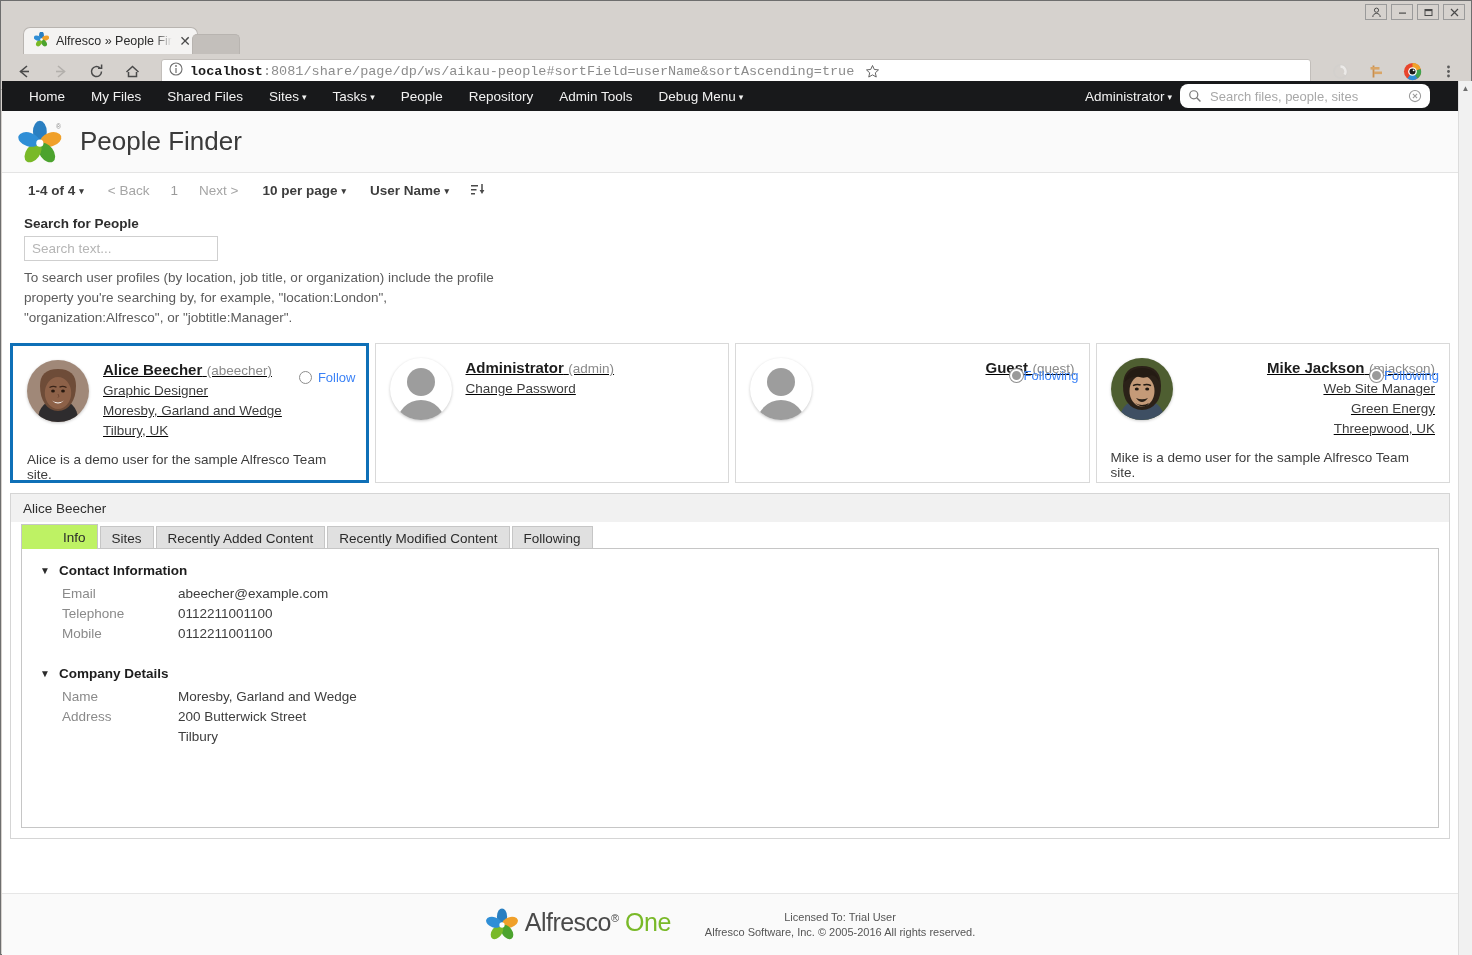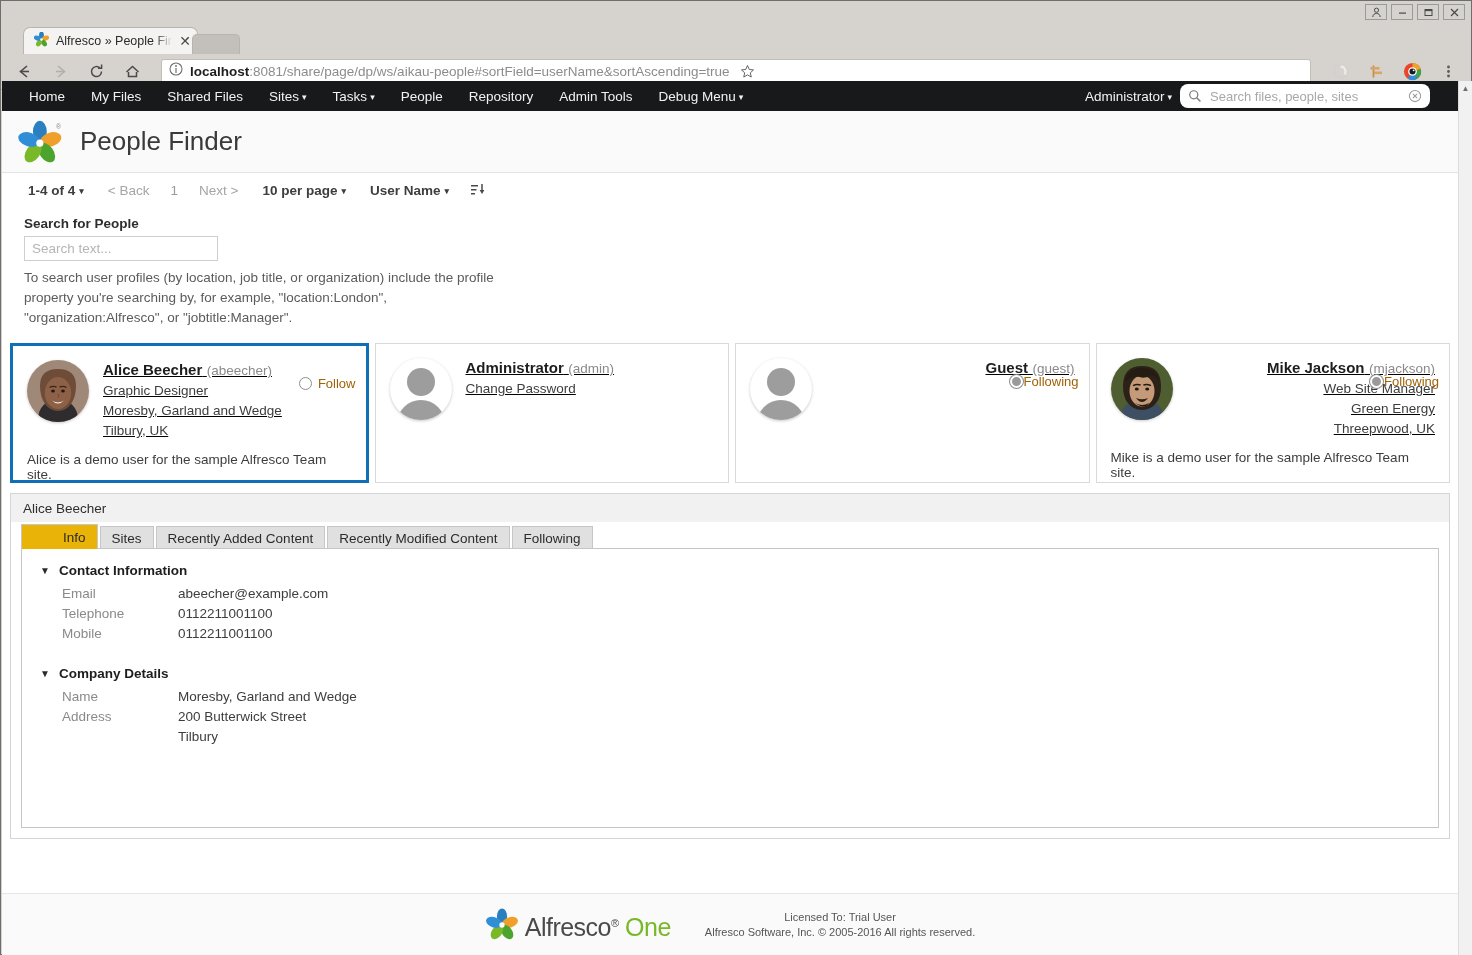--- a/index.html
+++ b/index.html
@@ -50,21 +50,21 @@
   .tab-close { font-size: 14px; color: #4a4a4a; line-height: 1; }
   .tab-stub {
     width: 48px; height: 20px; background: #c3bfbb;
     border: 1px solid #b8b4b0; border-bottom: none;
     border-radius: 5px 5px 0 0; margin-left: -6px; position: relative; top: 1px;
   }
 
   
   #toolbar {
     height: 37px; background: #d6d2ce; border-bottom: 1px solid #b0aca8;
-    display: flex; align-items: center; padding: 0 10px; gap: 10px;
+    display: flex; align-items: center; padding: 0 10px; gap: 10px; font-family: Liberation Mono, monospace;
   }
   .tb-icon {
     width: 26px; height: 26px; display: flex; align-items: center;
     justify-content: center; color: #5a5a5a;
   }
   .tb-icon.disabled { color: #b3b0ac; }
   #urlbar {
     flex: 1; height: 25px; background: #ffffff; border: 1px solid #c2beba;
     border-radius: 3px; display: flex; align-items: center;
     padding: 0 7px; gap: 7px; margin: 0 6px;
@@ -175,23 +175,23 @@
   .person-line1 { line-height: 20px; }
   .person-name { font-size: 15px; font-weight: bold; color: #1d1d1d; }
   .person-username { font-size: 13.5px; color: #8a8a8a; }
   .person-meta { font-size: 13.5px; color: #3d3d3d; line-height: 20px; }
   .person-link { font-size: 13.5px; color: #3d3d3d; line-height: 20px; }
   .card-desc {
     position: absolute; left: 14px; right: 14px; top: 106px;
     font-size: 13.5px; color: #3d3d3d;
   }
   .follow {
-    position: absolute; right: 10px; top: 30px;
+    position: absolute; right: 10px; top: 24px;
     display: flex; align-items: center; gap: 6px;
-    font-size: 13px; color: #a16207; white-space: nowrap;
+    font-size: 13px; color: #3b82f6; white-space: nowrap;
   }
   .follow.tight { gap: 1px; }
   .radio {
     width: 13px; height: 13px; border-radius: 50%;
     border: 1px solid #8d8d8d; background: #ffffff; flex: none;
   }
   .radio.on { border: 2px solid #ffffff; background: #9a9a9a; box-shadow: 0 0 0 1px #8d8d8d; }
   .card-name-right { text-align: right; }
 
   
@@ -219,21 +219,21 @@
     font-size: 13.5px; color: #2e2e2e; background: #f1f1f1;
   }
   #detail-body { background: #ffffff; padding: 0 10px 10px 10px; }
   #tabs { display: flex; align-items: flex-end; height: 26px; position: relative; top: 1px; }
   .dtab {
     height: 23px; padding: 0 11px; font-size: 13.5px; color: #2b2b2b;
     background: #e0e0e0; border: 1px solid #c6c6c6; border-bottom: none;
     display: flex; align-items: center; margin-right: 2px;
   }
   .dtab.active {
-    background: #eab308; height: 25px; border-color: #c6c6c6;
+    background: #bef264; height: 25px; border-color: #c6c6c6;
     position: relative; z-index: 2; padding-left: 41px;
   }
   #tabpanel {
     border: 1px solid #c6c6c6; background: #ffffff; min-height: 280px;
     padding: 14px 0 16px 18px; position: relative; z-index: 1;
   }
   .section-head {
     display: flex; align-items: center; gap: 9px;
     font-size: 13.5px; font-weight: bold; color: #1d1d1d; margin-bottom: 6px;
   }
@@ -242,21 +242,21 @@
   .prop-label { width: 138px; color: #8a8a8a; padding-left: 22px; }
   .prop-value { color: #3d3d3d; }
   .section-gap { height: 22px; }
 
   
   #footer {
     position: absolute; left: 0; bottom: 0; width: 1456px; height: 62px;
     background: #fafafa; border-top: 1px solid #e6e6e6;
     display: flex; align-items: center; justify-content: center; gap: 34px;
   }
-  #footer-logo { display: flex; align-items: flex-end; gap: 6px; }
+  #footer-logo { display: flex; align-items: flex-start; gap: 6px; }
   #footer-wordmark { font-size: 25px; color: #4a4a4a; letter-spacing: -.5px; }
   #footer-wordmark .one { color: #79b928; }
   #footer-legal { font-size: 11px; color: #555; text-align: center; line-height: 15px; }
 </style>
 </head>
 <body>
 
 <div id="window">
 
   <div id="titlebar">

